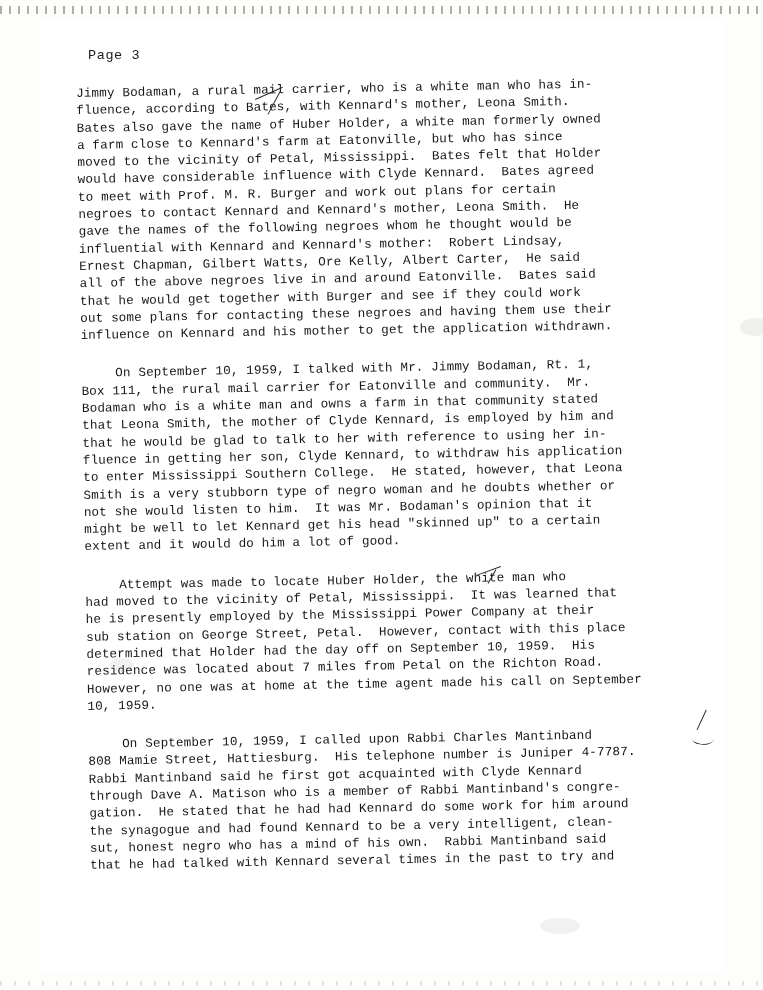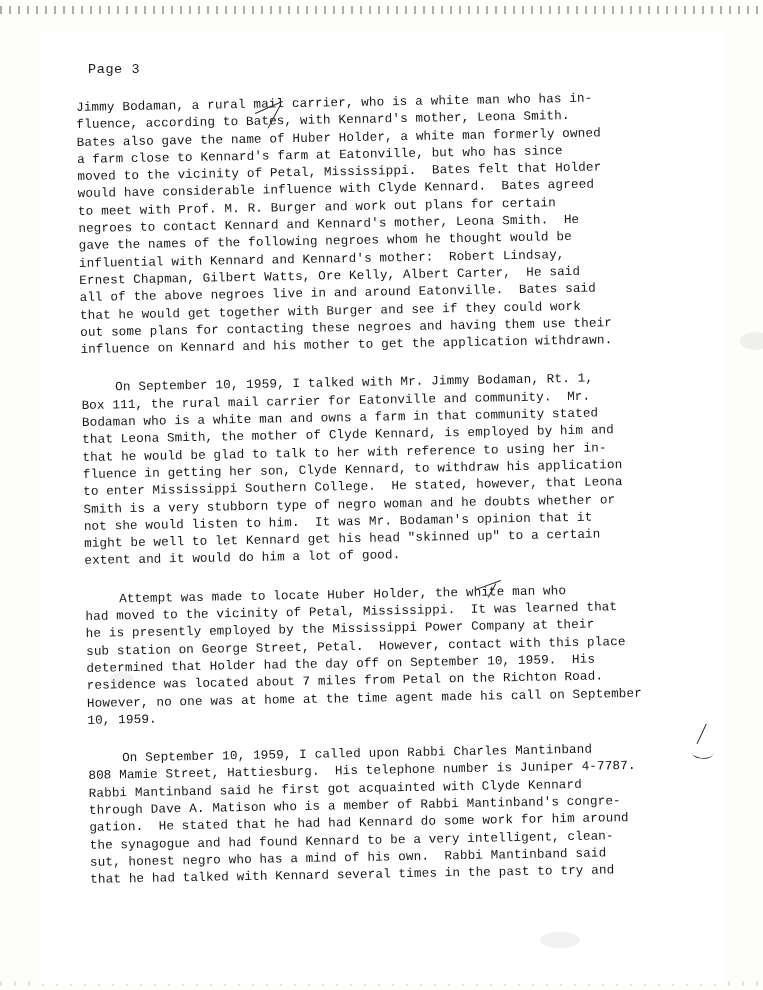--- a/index.html
+++ b/index.html
@@ -39,21 +39,21 @@
     width: 763px;
     height: 5px;
     background:
       repeating-linear-gradient(90deg,
         rgba(90,90,90,0.28) 0px, rgba(90,90,90,0.28) 2px,
         rgba(255,255,255,0) 2px, rgba(255,255,255,0) 14px);
     opacity: 0.6;
   }
   .paper {
     position: absolute;
-    top: 32px;
+    top: 18px;
     left: 40px;
     width: 686px;
     height: 952px;
     background: #ffffff;
     box-shadow: 0 0 0 0 rgba(0,0,0,0);
   }
   .page-number {
     position: absolute;
     top: 30px;
     left: 48px;

